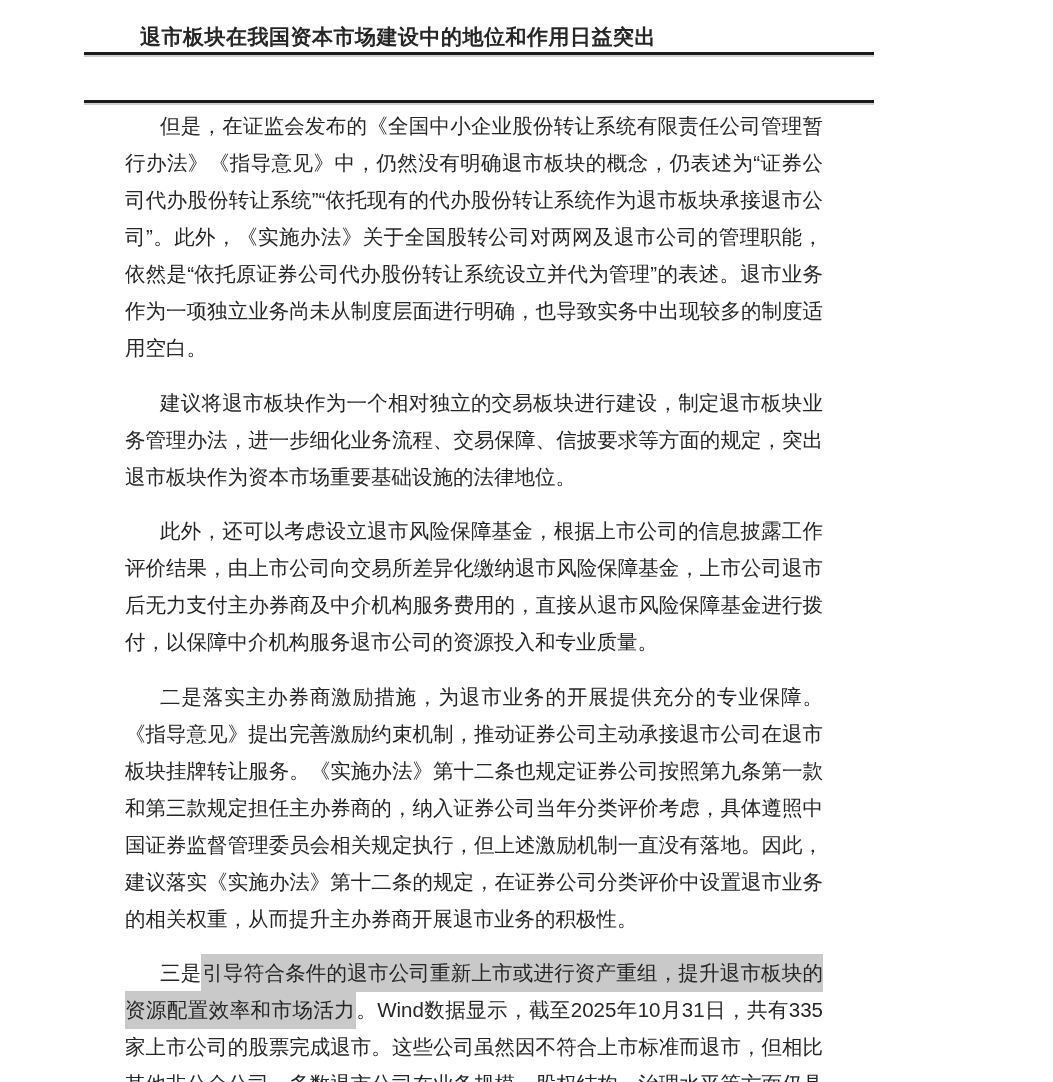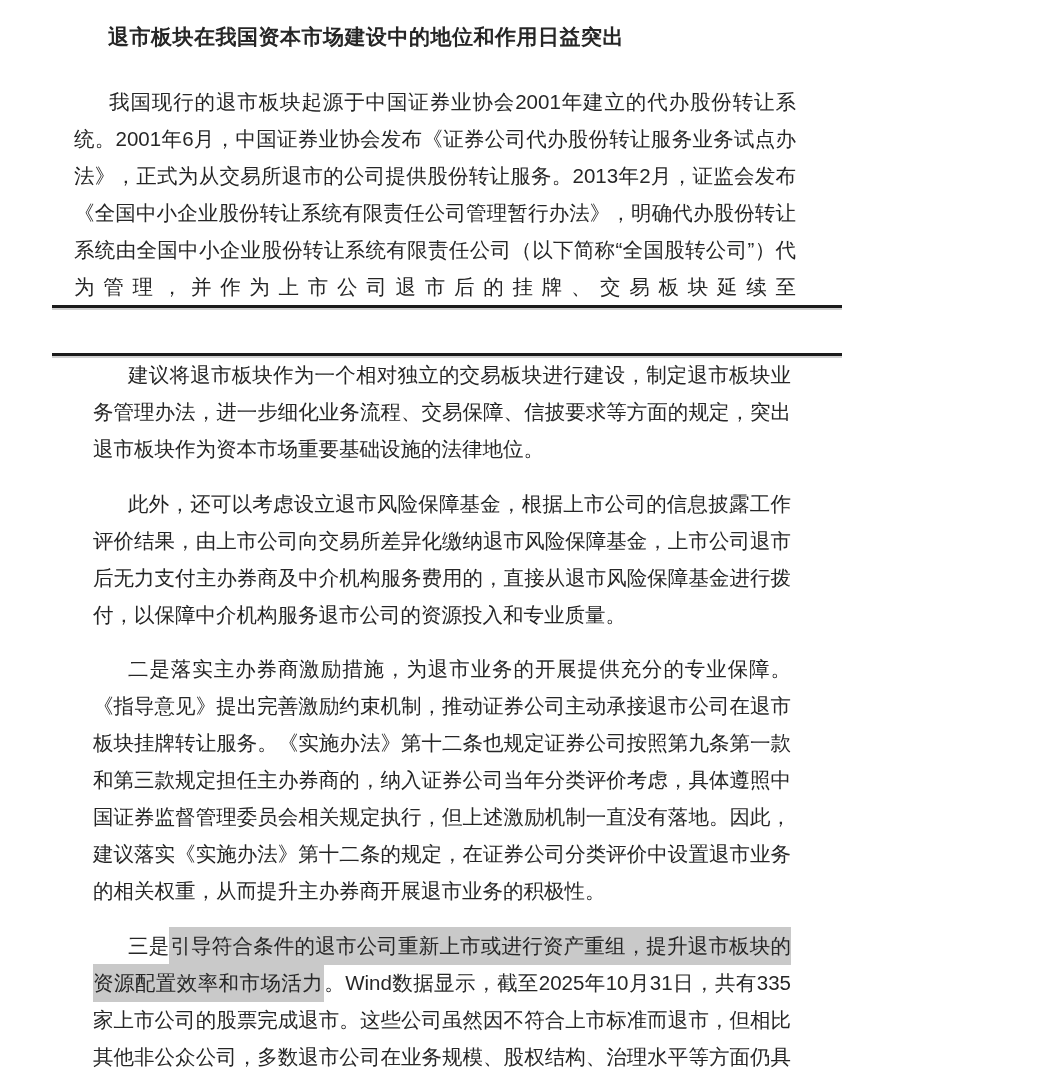--- a/index.html
+++ b/index.html
@@ -3,20 +3,21 @@
 <meta charset="utf-8">
 <style>
   html,body{margin:0;padding:0;background:#ffffff;}
   .page{
     position:relative;
     width:842px;height:1082px;
     background:#ffffff;
     overflow:hidden;
     font-family:"Liberation Sans", sans-serif;
     color:#262626;
+    margin-left:32px;
     -webkit-font-smoothing:antialiased;
   }
   .sec1{padding:0 46px 0 74px;}
   .sec2{padding:0 51px 0 93px;}
   .heading{
     font-size:21px;
     font-weight:700;
     line-height:30px;
     margin:22px 0 0 34px;
     letter-spacing:0.5px;
@@ -47,26 +48,26 @@
     padding:7px 1px 8px 1px;
   }
 </style>
 </head>
 <body>
 
 <div class="page">
 
   <div class="sec1">
     <h1 class="heading">退市板块在我国资本市场建设中的地位和作用日益突出</h1>
-    <p class="para p1">我国现行的退市板块起源于中国证券业协会2001年建立的代办股份转让系统。2001年6月，中国证券业协会发布《证券公司代办股份转让服务业务试点办法》，正式为从交易所退市的公司提供股份转让服务。2013年2月，证监会发布《全国中小企业股份转让系统有限责任公司管理暂行办法》，明确代办股份转让系统由全国中小企业股份转让系统有限责任公司（以下简称“全国股转公司”）代为管理，并作为上市公司退市后的挂牌、交易板块延续至</p>
   </div>
 
   <div class="rule rule-top"></div>
   <div class="rule rule-bottom"></div>
 
   <div class="sec2">
+    <p class="para gap-first">但是，在证监会发布的《全国中小企业股份转让系统有限责任公司管理暂行办法》《指导意见》中，仍然没有明确退市板块的概念，仍表述为“证券公司代办股份转让系统”“依托现有的代办股份转让系统作为退市板块承接退市公司”。此外，《实施办法》关于全国股转公司对两网及退市公司的管理职能，依然是“依托原证券公司代办股份转让系统设立并代为管理”的表述。退市业务作为一项独立业务尚未从制度层面进行明确，也导致实务中出现较多的制度适用空白。</p>
     <p class="para">建议将退市板块作为一个相对独立的交易板块进行建设，制定退市板块业务管理办法，进一步细化业务流程、交易保障、信披要求等方面的规定，突出退市板块作为资本市场重要基础设施的法律地位。</p>
     <p class="para">此外，还可以考虑设立退市风险保障基金，根据上市公司的信息披露工作评价结果，由上市公司向交易所差异化缴纳退市风险保障基金，上市公司退市后无力支付主办券商及中介机构服务费用的，直接从退市风险保障基金进行拨付，以保障中介机构服务退市公司的资源投入和专业质量。</p>
     <p class="para">二是落实主办券商激励措施，为退市业务的开展提供充分的专业保障。《指导意见》提出完善激励约束机制，推动证券公司主动承接退市公司在退市板块挂牌转让服务。《实施办法》第十二条也规定证券公司按照第九条第一款和第三款规定担任主办券商的，纳入证券公司当年分类评价考虑，具体遵照中国证券监督管理委员会相关规定执行，但上述激励机制一直没有落地。因此，建议落实《实施办法》第十二条的规定，在证券公司分类评价中设置退市业务的相关权重，从而提升主办券商开展退市业务的积极性。</p>
     <p class="para"><span>三是</span><span class="hl">引导符合条件的退市公司重新上市或进行资产重组，提升退市板块的资源配置效率和市场活力</span><span>。Wind数据显示，截至2025年10月31日，共有335家上市公司的股票完成退市。这些公司虽然因不符合上市标准而退市，但相比其他非公众公司，多数退市公司在业务规模、股权结构、治理水平等方面仍具有较大优势。因此，建议从监管理念和制度设计上，强化退市板块的价值发现、资源配置功能，优化退市公司重新上市机制，鼓励退市公司通过规范化治理、资产重组等方式重新上市，提升退市板块的市场活力和资源配置效率。</span></p>
   </div>
 
 </div>
 
 </body></html>

